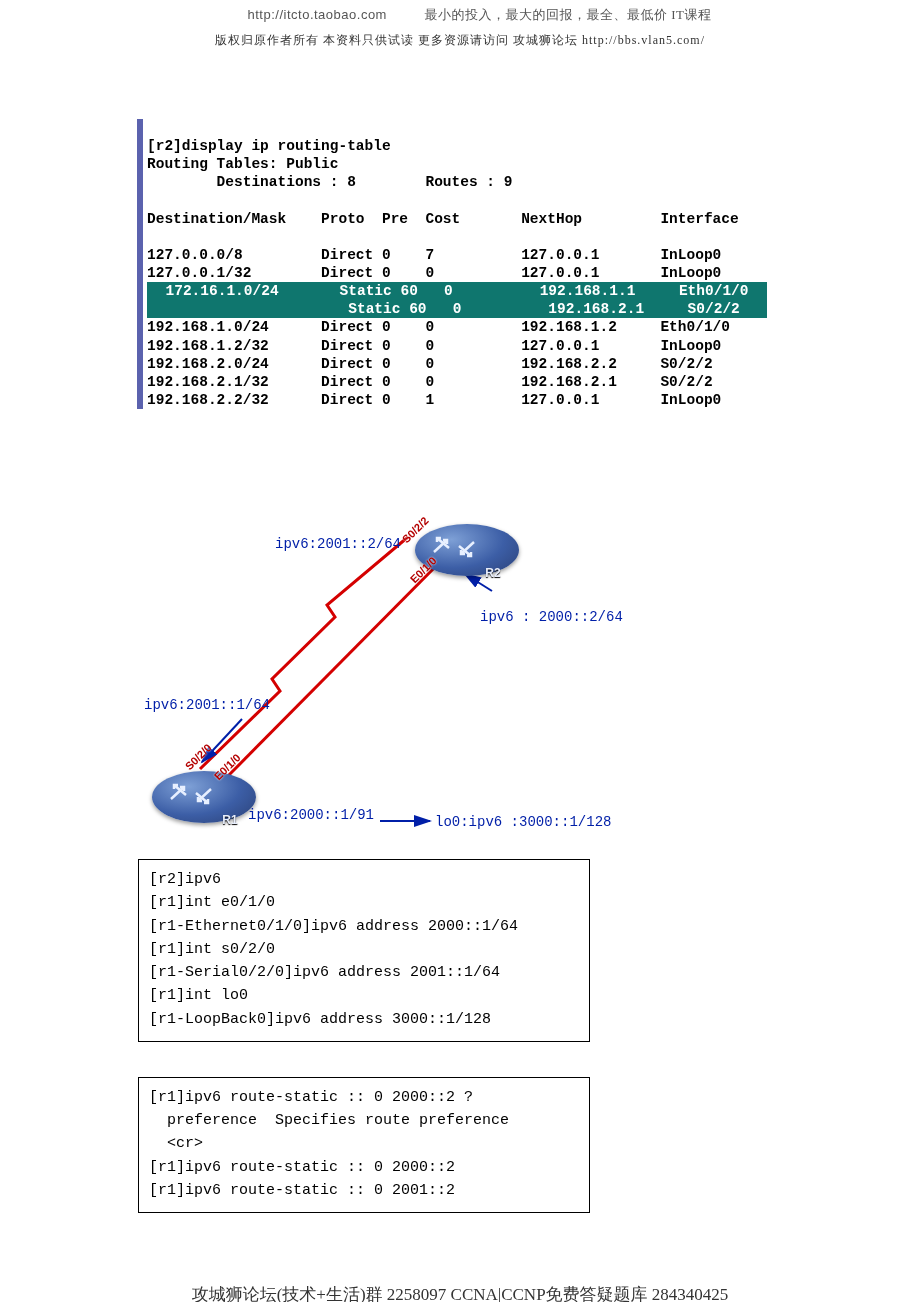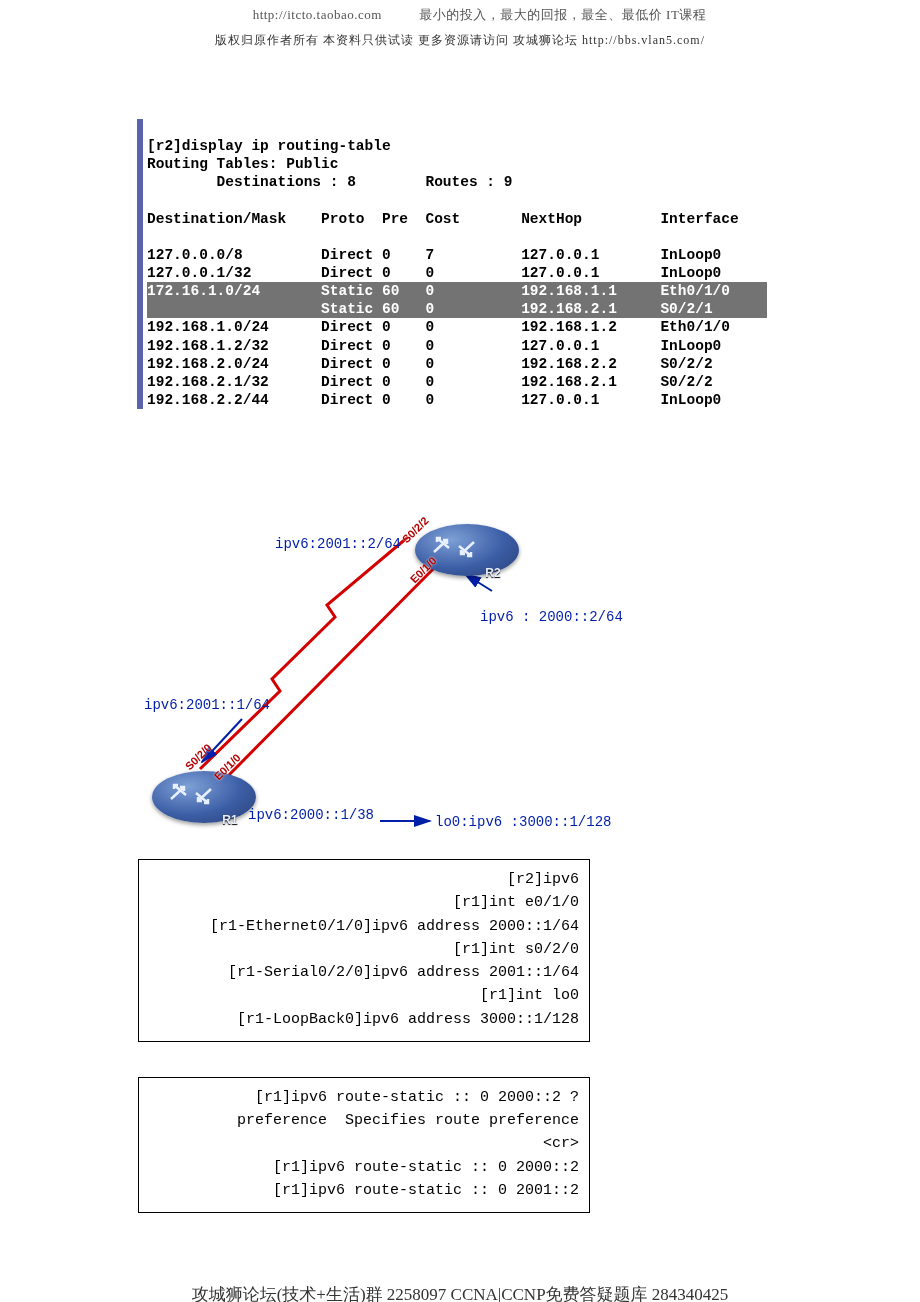--- a/index.html
+++ b/index.html
@@ -11,45 +11,46 @@
     color: #000;
     width: 920px;
   }
   .header-top {
     text-align: center;
     font-size: 13px;
     color: #555;
     margin-top: 6px;
     letter-spacing: 0.5px;
   }
-  .header-url { font-family: Liberation Serif, serif; margin-left: 39px; }
+  .header-url { font-family: Liberation Sans, sans-serif; margin-left: 39px; }
   .header-line2 {
     text-align: center;
     font-size: 12px;
     color: #333;
     margin-top: 8px;
     letter-spacing: 1px;
   }
   .routing-block {
     margin: 70px 0 0 137px;
     width: 620px;
     font-family: "Courier New", monospace;
     font-size: 14.5px;
     font-weight: bold;
     color: #000;
     border-left: 6px solid #5b62ae;
     padding-left: 4px;
     line-height: 1.25;
     white-space: pre;
   }
   .hl {
-    background: #737373;
+    background: #0f766e;
     color: #fff;
     display: inline-block;
     width: 100%;
+    text-align: center;
   }
   .rt-row { display: inline-block; width: 100%; }
   .diagram {
     position: relative;
     margin: 110px 0 0 140px;
     width: 630px;
     height: 320px;
   }
   .router {
     position: absolute;
@@ -91,21 +92,20 @@
   }
   .code-box {
     margin: 20px 0 0 138px;
     width: 430px;
     border: 1px solid #000;
     padding: 8px 10px 10px 10px;
     font-family: "Courier New", monospace;
     font-size: 15px;
     line-height: 1.55;
     white-space: pre-wrap;
-    text-align: right;
   }
   .footer {
     margin-top: 70px;
     text-align: center;
     font-size: 17px;
     color: #333;
   }
 </style>
 </head>
 <body>
@@ -120,26 +120,26 @@
 <div class="routing-block">
 <span>[r2]display ip routing-table</span>
 <span>Routing Tables: Public</span>
 <span>        Destinations : 8        Routes : 9</span>
 
 <span>Destination/Mask    Proto  Pre  Cost       NextHop         Interface</span>
 
 <span id="rt-rows"><span class="rt-row">127.0.0.0/8         Direct 0    7          127.0.0.1       InLoop0</span>
 <span class="rt-row">127.0.0.1/32        Direct 0    0          127.0.0.1       InLoop0</span>
 <span class="hl rt-row">172.16.1.0/24       Static 60   0          192.168.1.1     Eth0/1/0</span>
-<span class="hl rt-row">                    Static 60   0          192.168.2.1     S0/2/1</span>
+<span class="hl rt-row">                    Static 60   0          192.168.2.1     S0/2/2</span>
 <span class="rt-row">192.168.1.0/24      Direct 0    0          192.168.1.2     Eth0/1/0</span>
 <span class="rt-row">192.168.1.2/32      Direct 0    0          127.0.0.1       InLoop0</span>
 <span class="rt-row">192.168.2.0/24      Direct 0    0          192.168.2.2     S0/2/2</span>
 <span class="rt-row">192.168.2.1/32      Direct 0    0          192.168.2.1     S0/2/2</span>
-<span class="rt-row">192.168.2.2/44      Direct 0    0          127.0.0.1       InLoop0</span></span></div>
+<span class="rt-row">192.168.2.2/32      Direct 0    1          127.0.0.1       InLoop0</span></span></div>
 
 <div class="diagram">
 
   <svg width="630" height="320" style="position:absolute;left:0;top:0">
     <defs>
       <marker id="arrB" markerWidth="10" markerHeight="10" refX="8" refY="3" orient="auto">
         <path d="M0,0 L9,3 L0,6 Z" fill="#001fa8"></path>
       </marker>
     </defs>
 
@@ -171,21 +171,21 @@
         <path d="M8 8 L20 18 M8 12 L8 8 L12 8"></path>
         <path d="M42 26 L30 16 M42 22 L42 26 L38 26"></path>
       </g>
     </svg>
     <div class="rlabel">R1</div>
   </div>
 
   <div class="label" style="left:135px;top:17px">ipv6:2001::2/64</div>
   <div class="label" style="left:340px;top:90px">ipv6 : 2000::2/64</div>
   <div class="label" style="left:4px;top:178px">ipv6:2001::1/64</div>
-  <div class="label" style="left:108px;top:288px">ipv6:2000::1/38</div>
+  <div class="label" style="left:108px;top:288px">ipv6:2000::1/91</div>
   <div class="label" style="left:295px;top:295px">lo0:ipv6 :3000::1/128</div>
 
   <div class="iflabel" style="left:264px;top:16px;transform:rotate(-45deg)">S0/2/2</div>
   <div class="iflabel" style="left:272px;top:56px;transform:rotate(-45deg)">E0/1/0</div>
   <div class="iflabel" style="left:47px;top:243px;transform:rotate(-45deg)">S0/2/0</div>
   <div class="iflabel" style="left:76px;top:253px;transform:rotate(-45deg)">E0/1/0</div>
 </div>
 
 <div class="code-box">[r2]ipv6
 [r1]int e0/1/0

